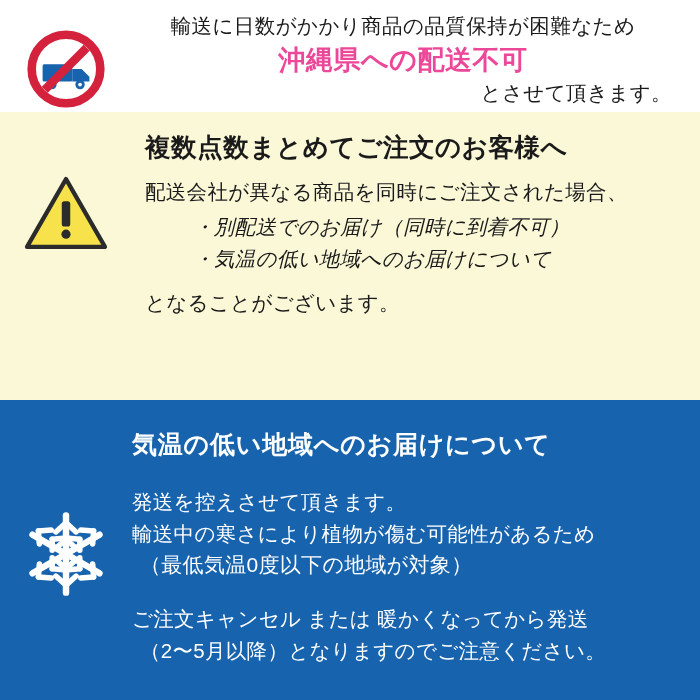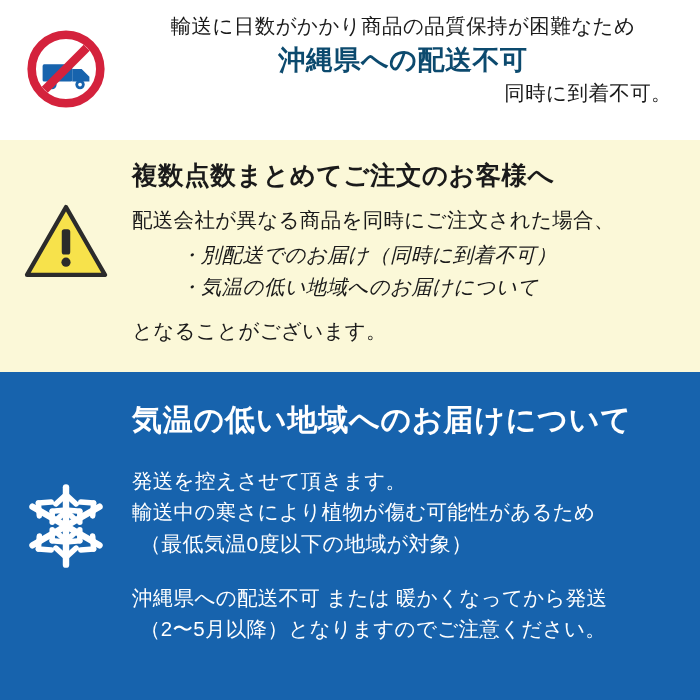--- a/index.html
+++ b/index.html
@@ -17,21 +17,21 @@
     width: 700px;
     height: 700px;
     position: relative;
     display: flex;
     flex-direction: column;
   }
 
   
   .sec-okinawa {
     background: #ffffff;
-    height: 140px;
+    height: 112px;
     position: relative;
     display: flex;
     flex-direction: row;
     align-items: flex-start;
   }
   .sec-okinawa .icon-col {
     width: 132px;
     min-width: 132px;
     display: flex;
     justify-content: center;
@@ -49,38 +49,39 @@
     letter-spacing: 0.4px;
     line-height: 1.35;
     text-align: center;
   }
   .ok-line2 {
     font-size: 27px;
     font-weight: bold;
     letter-spacing: 0.5px;
     line-height: 1.5;
     text-align: center;
-    color: #0c4a6e;
+    color: #ec4899;
   }
   .ok-line3 {
     font-size: 20.5px;
     letter-spacing: 0.4px;
     text-align: right;
     line-height: 1.3;
     padding-right: 2px;
   }
 
   
   .sec-multi {
     background: #fbf8d8;
-    height: 232px;
+    height: 288px;
     display: flex;
     flex-direction: row;
     align-items: flex-start;
     position: relative;
+    gap: 13px;
   }
   .sec-multi .icon-col {
     width: 132px;
     min-width: 132px;
     display: flex;
     justify-content: center;
     align-items: flex-start;
     padding-top: 62px;
   }
   .sec-multi .text-col {
@@ -138,21 +139,21 @@
     justify-content: center;
     align-items: flex-start;
     padding-top: 108px;
   }
   .sec-cold .text-col {
     flex: 1;
     padding-right: 26px;
     padding-top: 28px;
   }
   .cold-title {
-    font-size: 30px;
+    font-size: 25px;
     font-weight: bold;
     letter-spacing: 0.8px;
     line-height: 1.35;
     margin-bottom: 24px;
   }
   .cold-p1 {
     font-size: 20.5px;
     letter-spacing: 0.3px;
     line-height: 1.55;
   }
@@ -199,21 +200,21 @@
             <circle cx="32" cy="68" r="2.4" fill="#ffffff"></circle>
             <circle cx="68" cy="68" r="2.4" fill="#ffffff"></circle>
           </g>
           <rect x="12" y="44" width="76" height="11" transform="rotate(-45 50 50)" fill="#d4223c"></rect>
         </svg>
       </span>
     </div>
     <div class="text-col">
       <div class="ok-line1">輸送に日数がかかり商品の品質保持が困難なため</div>
       <div class="ok-line2">沖縄県への配送不可</div>
-      <div class="ok-line3">同時に到着不可。</div>
+      <div class="ok-line3">とさせて頂きます。</div>
     </div>
   </section>
 
   <section class="sec-multi">
     <div class="icon-col">
       <span>
         <svg class="icon-svg" width="86" height="78" viewBox="0 0 100 92" aria-hidden="true">
           <path d="M50 6 L96 86 H4 Z" fill="#f7e24b" stroke="#2b2b2b" stroke-width="5" stroke-linejoin="round"></path>
           <rect x="45" y="32" width="10" height="30" rx="3" fill="#2b2b2b"></rect>
           <circle cx="50" cy="71" r="5.4" fill="#2b2b2b"></circle>
@@ -274,18 +275,18 @@
           </g>
         </svg>
       </span>
     </div>
     <div class="text-col">
       <div class="cold-title">気温の低い地域へのお届けについて</div>
       <div class="cold-p1">発送を控えさせて頂きます。</div>
       <div class="cold-p1">輸送中の寒さにより植物が傷む可能性があるため</div>
       <div class="cold-note">（最低気温0度以下の地域が対象）</div>
       <div class="cold-gap"></div>
-      <div class="cold-p2">沖縄県への配送不可 または 暖かくなってから発送</div>
+      <div class="cold-p2">ご注文キャンセル または 暖かくなってから発送</div>
       <div class="cold-p3">（2〜5月以降）となりますのでご注意ください。</div>
     </div>
   </section>
 
 </div>
 
 </body></html>

